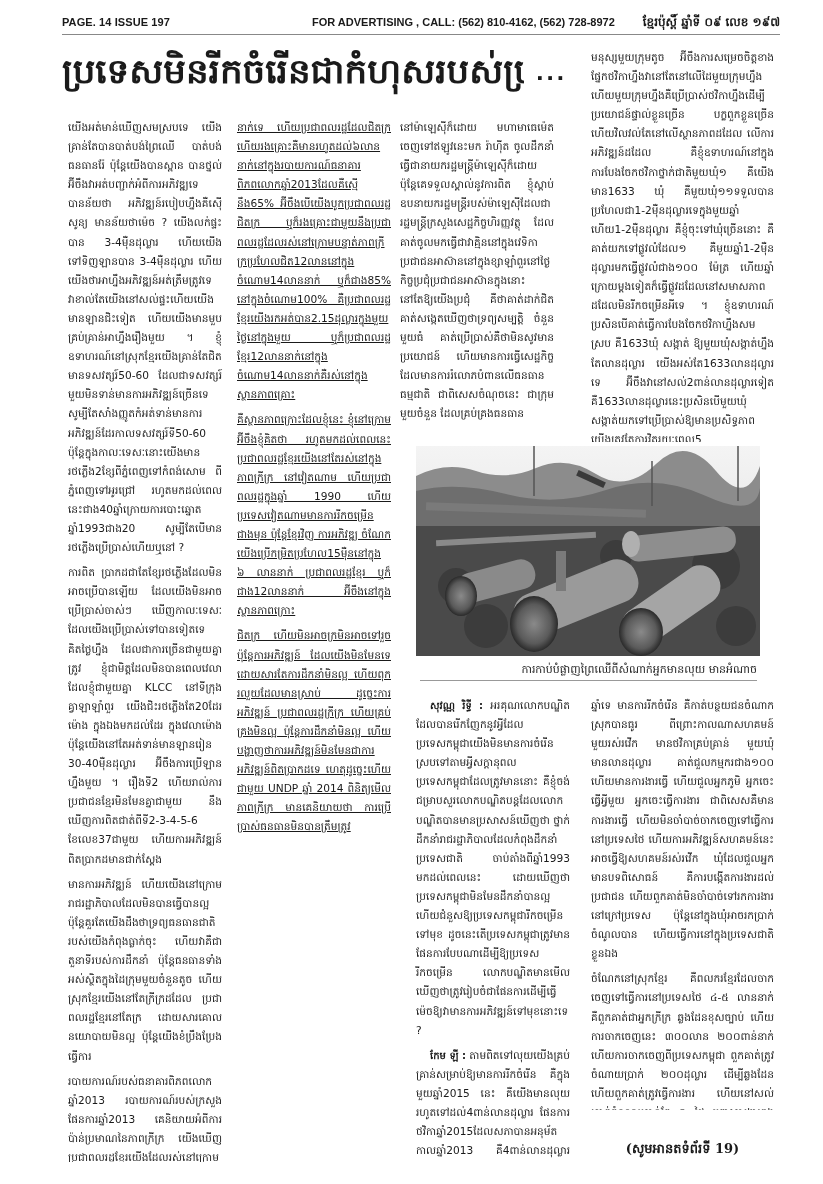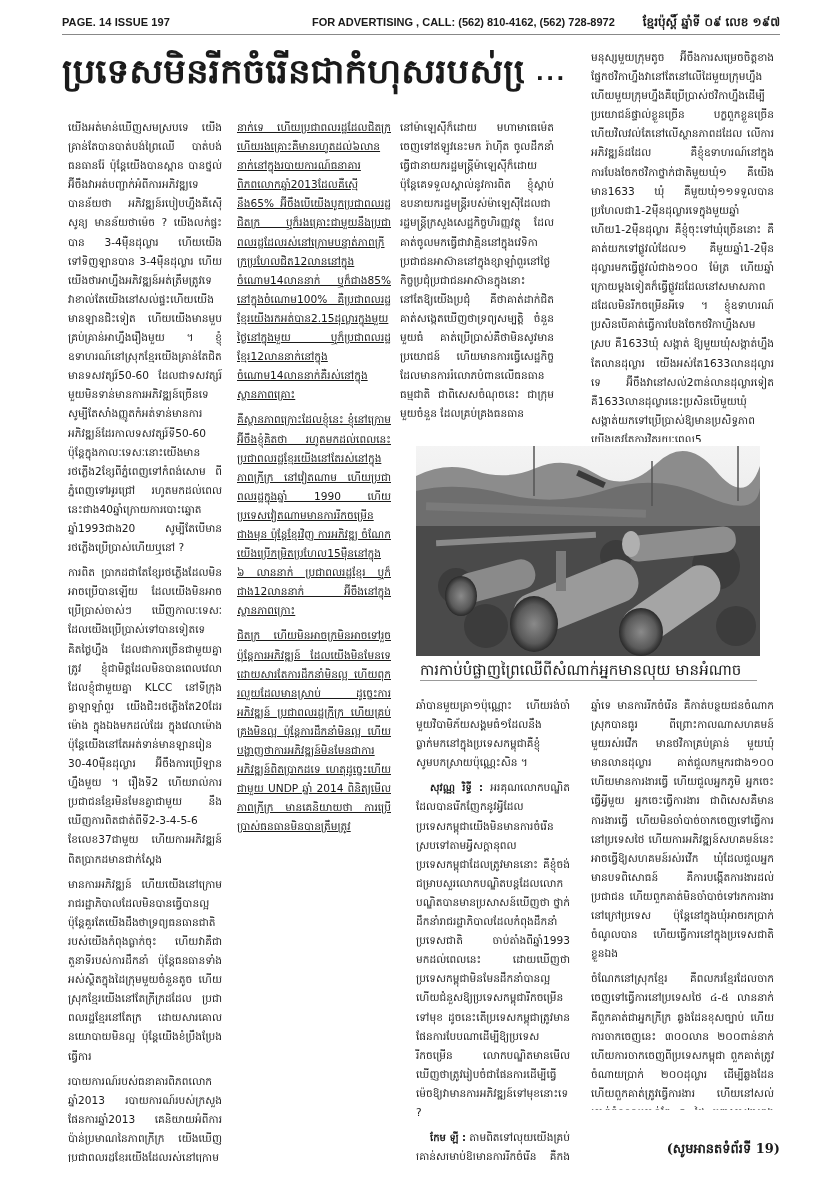--- a/index.html
+++ b/index.html
@@ -15,22 +15,22 @@
   .col p{margin:6px;text-indent:0;}
   .col p.ind{text-indent:14px;}
   .speaker{font-weight:bold;font-size:10px;}
   .c1{left:62px;top:112px;width:166px;height:1050px;}
   .c2{left:231px;top:112px;width:166px;height:1050px;text-decoration:underline;}
   .c3a{left:394px;top:112px;width:166px;height:330px;}
   .c4a{left:585px;top:42px;width:195px;height:400px;}
   .c3b{left:410px;top:690px;width:166px;height:470px;}
   .c4b{left:585px;top:690px;width:195px;height:420px;}
   .photo{position:absolute;left:416px;top:446px;width:344px;height:210px;overflow:hidden;background:#cfcfcf;}
-  .caption{position:absolute;left:420px;top:660px;width:337px;height:20px;text-align:left;font-size:15px;line-height:20px;border-bottom:1.5px solid #999;}
-  .continued{position:absolute;left:585px;top:1140px;width:195px;text-align:right;font-family:"DejaVu Serif",serif;font-weight:bold;font-size:13px;}
+  .caption{position:absolute;left:420px;top:660px;width:337px;height:20px;text-align:right;font-size:11px;line-height:20px;border-bottom:1.5px solid #999;}
+  .continued{position:absolute;left:585px;top:1140px;width:195px;text-align:center;font-family:"DejaVu Serif",serif;font-weight:bold;font-size:13px;}
 </style>
 </head>
 <body>
 
 <div class="header">
   <span class="hdr-left">PAGE. 14  ISSUE 197</span>
   <span class="hdr-mid">FOR ADVERTISING ,  CALL: (562) 810-4162, (562) 728-8972</span>
   <span class="hdr-right">ខ្មែរប៉ុស្តិ៍ ឆ្នាំទី ០៩  លេខ ១៩៧</span>
 </div>
 
@@ -97,21 +97,20 @@
     <rect x="210" y="85" width="110" height="26" rx="12" fill="#8e8e8e" transform="rotate(-6 265 98)"></rect>
     <ellipse cx="215" cy="98" rx="9" ry="13" fill="#b0b0b0"></ellipse>
     <rect x="40" y="120" width="80" height="30" rx="14" fill="#8a8a8a" transform="rotate(-15 80 135)"></rect>
     <ellipse cx="45" cy="150" rx="16" ry="20" fill="url(#logend)"></ellipse>
     <rect x="140" y="105" width="10" height="40" fill="#7a7a7a"></rect>
   </svg>
 </div>
 <div class="caption">ការកាប់បំផ្លាញព្រៃឈើពីសំណាក់អ្នកមានលុយ មានអំណាច</div>
 
 <div class="col c3b">
-  <p>ឆាំបានមួយគ្រា១ប៉ុណ្ណោះ ហើយរង់ចាំមួយវិបាមិភ័យសង្គមធំ១ដែលនឹងធ្លាក់មកនៅក្នុងប្រទេសកម្ពុជាគឺខ្ញុំសូមបកស្រាយប៉ុណ្ណេះសិន ។</p>
   <p class="ind"><span class="speaker">សុវណ្ណ រិទ្ធី :</span><span> អរគុណលោកបណ្ឌិតដែលបានរើកញែកនូវអ្វីដែលប្រទេសកម្ពុជាយើងមិនមានការចំរើនស្របទៅតាមអ្វីសក្ដានុពលប្រទេសកម្ពុជាដែលត្រូវមាននោះ គឺខ្ញុំចង់ជម្រាបសួរលោកបណ្ឌិតបន្តដែលលោកបណ្ឌិតបានមានប្រសាសន៍ឃើញថា ថ្នាក់ដឹកនាំរាជរដ្ឋាភិបាលដែលកំពុងដឹកនាំប្រទេសជាតិ ចាប់តាំងពីឆ្នាំ1993 មកដល់ពេលនេះ ដោយឃើញថាប្រទេសកម្ពុជាមិនមែនដឹកនាំបានល្អ ហើយជំនួសឱ្យប្រទេសកម្ពុជារីកចម្រើនទៅមុខ ដូចនេះតើប្រទេសកម្ពុជាត្រូវមានផែនការបែបណាដើម្បីឱ្យប្រទេសរីកចម្រើន លោកបណ្ឌិតមានមើលឃើញថាត្រូវរៀបចំជាផែនការដើម្បីធ្វើម៉េចឱ្យវាមានការអភិវឌ្ឍន៍ទៅមុខនោះទេ ?</span></p>
   <p class="ind"><span class="speaker">កែម ឡី :</span><span> តាមពិតទៅលុយយើងគ្រប់គ្រាន់សម្រាប់ឱ្យមានការរីកចំរើន គឺក្នុងមួយឆ្នាំ2015 នេះ គឺយើងមានលុយរហូតទៅដល់4ពាន់លានដុល្លារ ផែនការថវិកាឆ្នាំ2015ដែលសភាបានអនុម័តកាលឆ្នាំ2013 គឺ4ពាន់លានដុល្លារ ប៉ុន្តែអ្វីដែលខ្វះខាតគឺខ្វះខាតនូវវិមជ្ឈការថវិកាហ្នឹងឱ្យដល់សហគមន៍ ឱ្យដល់ថ្នាក់ក្រោមជាតិតែម្ដងគឺនៅស្រុកខ្មែរហ្នឹងអំណាចប្រមូលផ្ដុំនៅលើដៃ</span></p>
 </div>
 
 <div class="col c4b">
   <p>ឆ្នាំទេ មានការរីកចំរើន គឺកាត់បន្ថយជនចំណាកស្រុកបានធូរ ពីព្រោះកាលណាសហគមន៍មួយរស់រវើក មានថវិកាគ្រប់គ្រាន់ មួយឃុំមានលានដុល្លារ គាត់ជួលកម្មករជាង១០០ ហើយមានការងារធ្វើ ហើយជួលអ្នកភូមិ អ្នកចេះធ្វើអ្វីមួយ អ្នកចេះធ្វើការងារ ជាពិសេសគឺមានការងារធ្វើ ហើយមិនចាំបាច់ចាកចេញទៅធ្វើការនៅប្រទេសថៃ ហើយការអភិវឌ្ឍន៍សហគមន៍នេះ អាចធ្វើឱ្យសហគមន៍រស់រវើក ឃុំដែលជួលអ្នកមានបទពិសោធន៍ គឺការបង្កើតការងារដល់ប្រជាជន ហើយពួកគាត់មិនចាំបាច់ទៅរកការងារនៅក្រៅប្រទេស ប៉ុន្តែនៅក្នុងឃុំអាចរកប្រាក់ចំណូលបាន ហើយធ្វើការនៅក្នុងប្រទេសជាតិខ្លួនឯង</p>
   <p>ចំណែកនៅស្រុកខ្មែរ គឺពលករខ្មែរដែលចាកចេញទៅធ្វើការនៅប្រទេសថៃ ៤-៥ លាននាក់ គឺពួកគាត់ជាអ្នកក្រីក្រ ឆ្លងដែនខុសច្បាប់ ហើយការចាកចេញនេះ ៣០០លាន ២០០ពាន់នាក់ ហើយការចាកចេញពីប្រទេសកម្ពុជា ពួកគាត់ត្រូវចំណាយប្រាក់ ២០០ដុល្លារ ដើម្បីឆ្លងដែន ហើយពួកគាត់ត្រូវធ្វើការងារ ហើយនៅសល់ប្រាក់ចំណូលគ្រាន់តែ ១ ថ្ងៃ ព្រោះការងារក្នុងចំណោមលាននាក់នេះ ប្រាក់ខែត្រូវបានកាត់ ហើយមិនមែនរាល់ថ្ងៃទេ ហើយចុះទៅខេត្តដែលជិតប្រទេសកម្ពុជានៅតែដដែល គឺបើសិនកម្ពុជាហ្នឹងនឹងបកមាត់ចុះខេត្តតែ 1ថ្ងៃ ឬ2ថ្ងៃអីទេ ហើយចុះខេត្តពីរនាក់ គាត់ដាក់ឈ្មោះ5នាក់ អ៊ីចឹងក្នុង1ខែ១គាត់បាន15ថ្ងៃទៅ</p>
 </div>
 
 <div class="continued">(សូមអានតទំព័រទី  19)</div>

